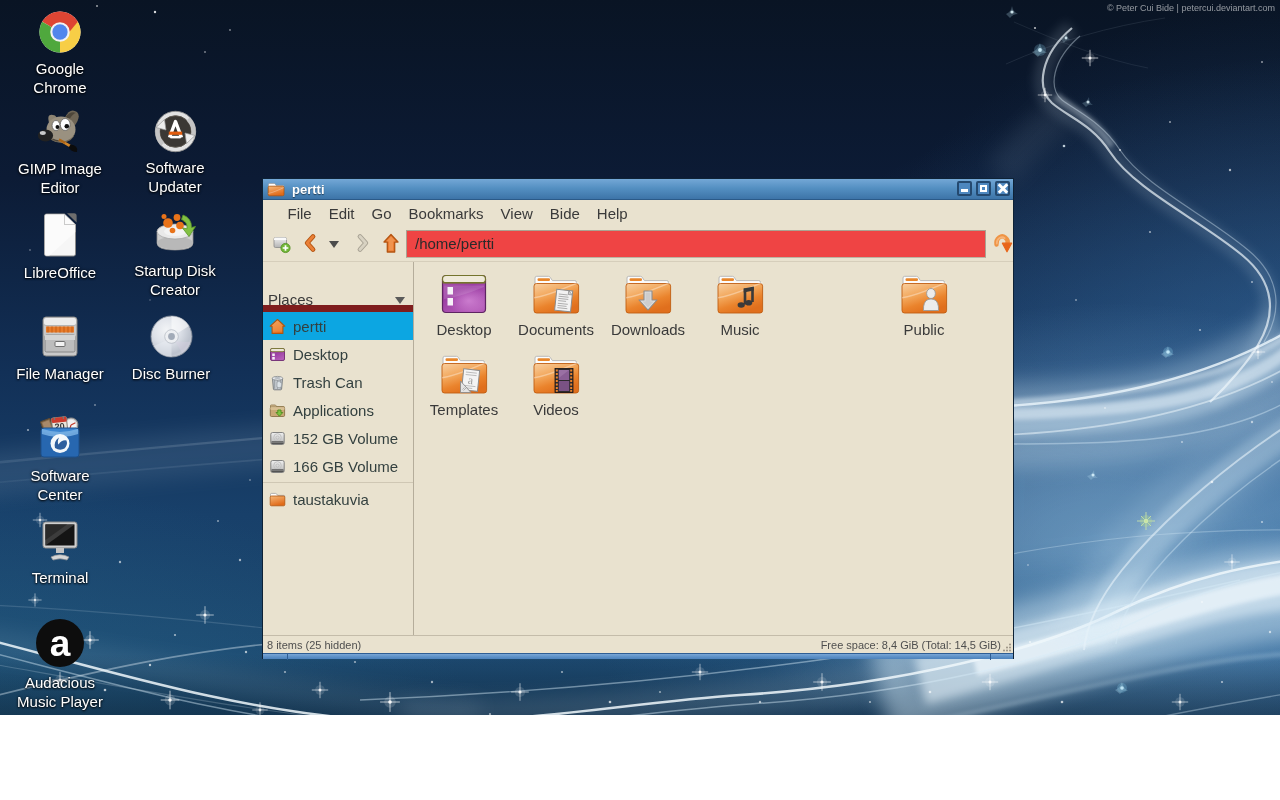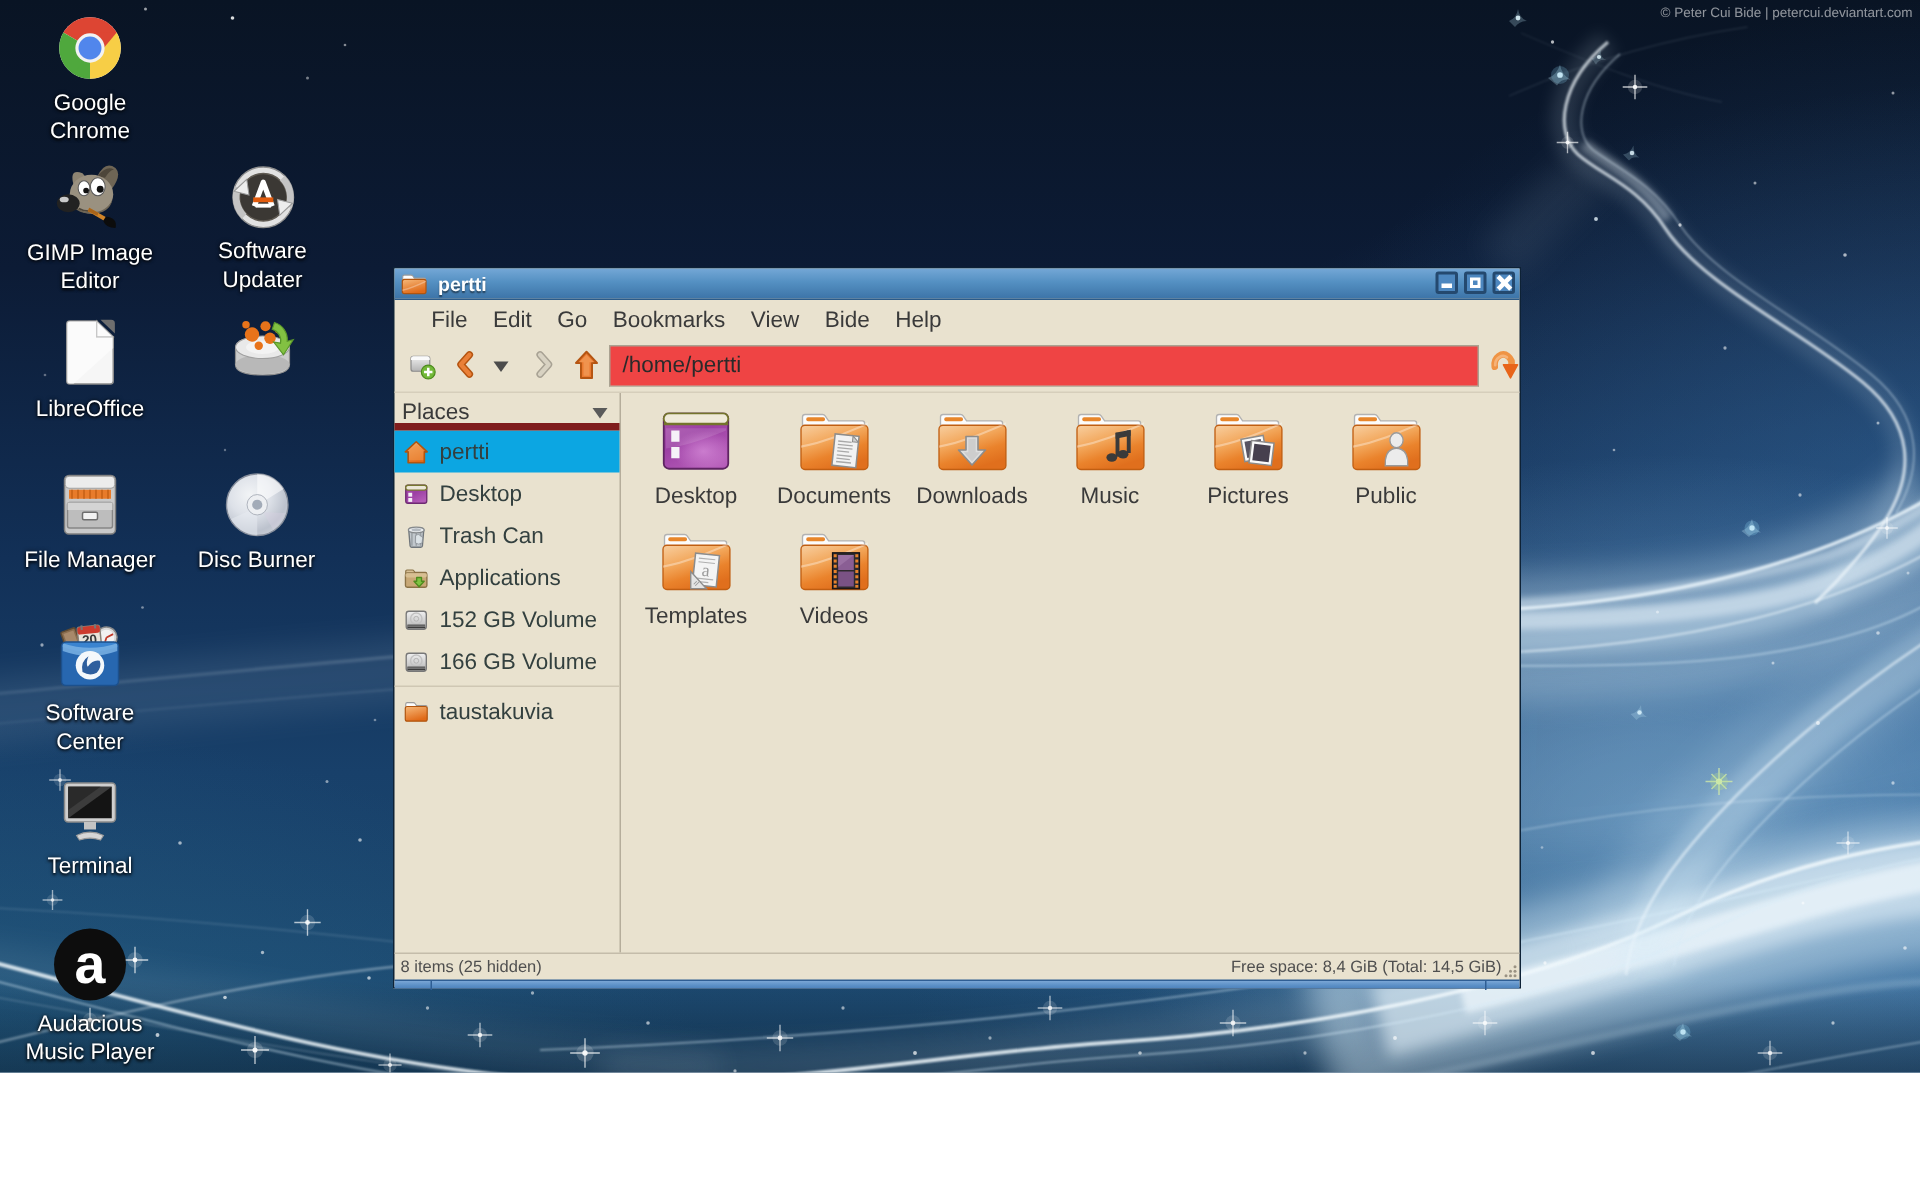--- a/index.html
+++ b/index.html
@@ -41,21 +41,21 @@
 .bclose::after { transform:rotate(-45deg); }
 #menubar { height:27px; display:flex; align-items:center; font-size:15px; color:#3a3a3a; padding-left:16px; }
 #menubar span { padding:0 8.5px; }
 #toolbar { height:34px; display:flex; align-items:center; position:relative; }
 #pathentry { position:absolute; left:143px; top:3px; width:580px; height:28px; background:#ef4444;
   border:1px solid #aaa291; border-bottom-color:#bcb4a3; font-size:15px; color:#2a2a2a;
   line-height:26px; padding-left:8px; }
 #winbody { display:flex; height:374px; border-top:1px solid #d6cebb; }
 #sidepane { width:151px; border-right:1px solid #b5ad9b; position:relative; }
 #sidehdr { height:25px; font-size:15px; color:#3a3a3a; line-height:25px; padding-left:5px;
-  border-bottom:5px solid #7f1d1d; position:relative; }
+  border-bottom:7px solid #7f1d1d; position:relative;margin-top:25px; }
 #sidehdr .tri { position:absolute; right:8px; top:10px; width:0; height:0;
   border-left:5px solid transparent; border-right:5px solid transparent; border-top:7px solid #5a5a5a; }
 .srow { height:28px; display:flex; align-items:center; font-size:15px; color:#33403f; padding-left:6px; }
 .srow.sel { background:#0ca6e2; }
 .srow .sic { width:17px; height:17px; margin-right:7px; flex:none; }
 .ssep { height:1px; background:#cfc7b4; margin:2px 0; }
 #mainview { flex:1; position:relative; }
 .cell { position:absolute; width:92px; text-align:center; }
 .cell .clbl { font-size:15px; color:#3a3a3a; margin-top:2px; }
 #statusbar { height:18px; border-top:1px solid #c4bcaa; font-size:11px; color:#4f4f4f;
@@ -454,20 +454,21 @@
       <g fill="#e8731a">
         <circle cx="16" cy="11" r="4.8"></circle>
           <circle cx="25" cy="5.5" r="3.4"></circle>
           <circle cx="28" cy="13.5" r="3.8"></circle>
         <circle cx="20.5" cy="18.5" r="2.8"></circle>
           <circle cx="12" cy="4.5" r="2.5"></circle>
           <circle cx="33.5" cy="8" r="2.2"></circle>
       </g>
       <path d="M31,3 A 12,12 0 0 1 39.5,15.5 L 43.5,14.5 L 37,24.5 L 30.5,16 L 35,16.8 A 8,8 0 0 0 29.5,7.5 Z" fill="#82c142" stroke="#59962a" stroke-width="0.8"></path>
     </svg>
+    <div class="lbl">Startup Disk<br>Creator</div>
   </div>
   <div class="dicon" style="left:106px;top:314px;">
     <svg class="ic" width="45" height="45" viewBox="0 0 45 45">
       <defs>
         <radialGradient id="cdg" cx="0.38" cy="0.34" r="0.75">
           <stop offset="0" stop-color="#f2f4f6"></stop>
             <stop offset="0.45" stop-color="#dde1e8"></stop>
           <stop offset="0.8" stop-color="#bcc2cd"></stop>
             <stop offset="1" stop-color="#ccd0d8"></stop>
         </radialGradient>
@@ -651,37 +652,20 @@
             <g fill="#3a3a3a">
               <rect x="27.7" y="13.5" width="2.6" height="16"></rect>
               <rect x="35.2" y="12" width="2.6" height="15"></rect>
               <path d="M27.7,13.5 L37.8,11.5 V15.5 L27.7,17.5 Z"></path>
               <ellipse cx="25.2" cy="30" rx="3.6" ry="2.8"></ellipse>
               <ellipse cx="32.7" cy="27.8" rx="3.6" ry="2.8"></ellipse>
             </g>
           </svg>
           <div class="clbl">Music</div>
         </div>
-        <div class="cell" style="left:372px;top:13px;">
-          <svg width="48" height="40" viewBox="0 0 48 40">
-            <path d="M3,9.5 V3 Q3,1.3 4.7,1.3 H16.4 Q17.5,1.3 18.1,2.2 L20.4,5.6 H42.9 Q44.4,5.6 44.4,7.1 V9.5 Z" fill="#fcfcfc" stroke="#b2b2b2" stroke-width="0.9"></path>
-            <rect x="5.5" y="3.2" width="12.5" height="2.7" rx="1.2" fill="#e8862a"></rect>
-            <rect x="2" y="8.5" width="44.6" height="29.5" rx="2.6" fill="url(#fg)" stroke="#c05e12" stroke-width="0.9"></rect>
-            <path d="M2,22 C 16,19.5 32,13 46.6,6.5 L46.6,8 C 32,14.5 16,21 2,23.5 Z" fill="#fff" opacity="0.35"></path>
-            <g transform="rotate(-10 28 24)">
-                <rect x="20.5" y="16.5" width="15" height="15" fill="#fafafa" stroke="#8c8c8c" stroke-width="1"></rect>
-                <rect x="22.5" y="18.5" width="11" height="11" fill="#585462"></rect>
-              </g>
-            <g transform="rotate(7 33 27)">
-                <rect x="25.5" y="19.5" width="15" height="15" fill="#fafafa" stroke="#8c8c8c" stroke-width="1"></rect>
-                <rect x="27.5" y="21.5" width="11" height="11" fill="#46404e"></rect>
-              </g>
-          </svg>
-          <div class="clbl">Pictures</div>
-        </div>
         <div class="cell" style="left:464px;top:13px;">
           <svg width="48" height="40" viewBox="0 0 48 40">
             <path d="M3,9.5 V3 Q3,1.3 4.7,1.3 H16.4 Q17.5,1.3 18.1,2.2 L20.4,5.6 H42.9 Q44.4,5.6 44.4,7.1 V9.5 Z" fill="#fcfcfc" stroke="#b2b2b2" stroke-width="0.9"></path>
             <rect x="5.5" y="3.2" width="12.5" height="2.7" rx="1.2" fill="#e8862a"></rect>
             <rect x="2" y="8.5" width="44.6" height="29.5" rx="2.6" fill="url(#fg)" stroke="#c05e12" stroke-width="0.9"></rect>
             <path d="M2,22 C 16,19.5 32,13 46.6,6.5 L46.6,8 C 32,14.5 16,21 2,23.5 Z" fill="#fff" opacity="0.35"></path>
             <g stroke="#9a9a9a" stroke-width="0.9">
               <ellipse cx="31" cy="18.5" rx="4.4" ry="5" fill="#ececec"></ellipse>
               <path d="M23.5,35.5 Q23,26.5 28,24.5 Q31,23.3 34,24.5 Q39,26.5 38.5,35.5 Z" fill="#ececec"></path>
             </g>

